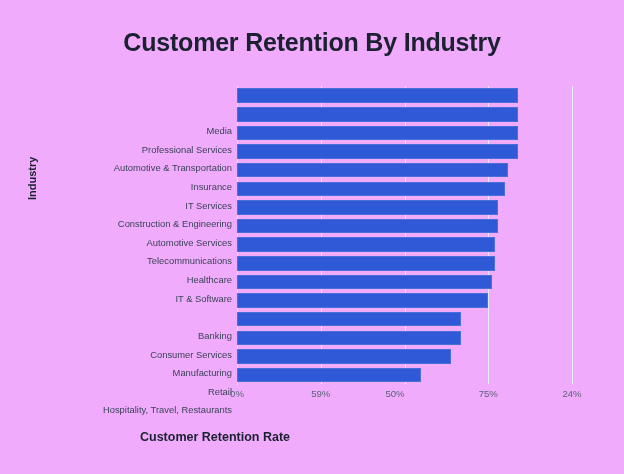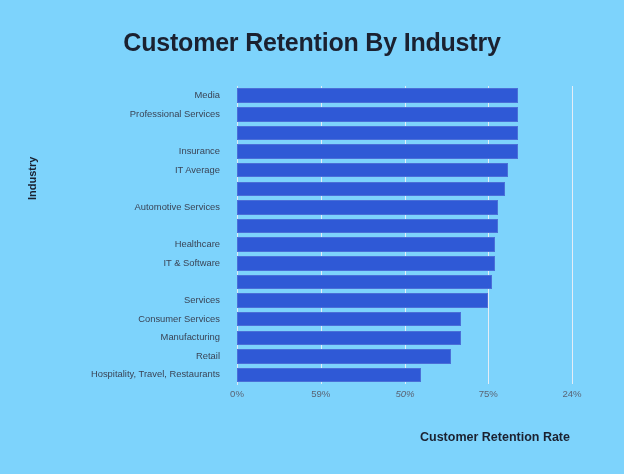--- a/index.html
+++ b/index.html
@@ -11,21 +11,21 @@
     height: 474px;
     background: #f2f7fd;
     font-family: "Liberation Sans", sans-serif;
     overflow: hidden;
     position: relative;
   }
 
   #chart-card {
     position: absolute;
     inset: 0;
-    background: #7dd3fc;
+    background: #f0abfc;
   }
 
   
   #chart-title {
     position: absolute;
     top: 28px;
     left: 0;
     width: 624px;
     text-align: center;
     font-size: 25px;
@@ -46,21 +46,21 @@
     transform: rotate(-90deg);
     transform-origin: left top;
     white-space: nowrap;
   }
 
   #x-axis-title {
     position: absolute;
     top: 430px;
     left: 140px;
     width: 430px;
-    text-align: right;
+    text-align: left;
     font-size: 12.5px;
     font-weight: bold;
     color: #1b2130;
   }
 
   
   #plot-area {
     position: absolute;
     left: 237px;
     top: 86px;
@@ -115,21 +115,22 @@
   }
 
   #cat-label-layer {
     position: absolute;
     left: 0;
     top: 86px;
     width: 624px;
     height: 298px;
   }
   #cat-label-layer .cat-label {
-    right: 404px;
+    right: 392px;
+    margin-top: 36px;
   }
 
   
   .tick-label {
     position: absolute;
     top: 388px;
     font-size: 9.6px;
     color: #5a6475;
     transform: translateX(-50%);
     white-space: nowrap;
@@ -201,35 +202,38 @@
         </div>
         <div class="bar-row" style="top: 279.375px; height: 18.625px;">
           <div class="bar" style="width: 184.25px; background: rgb(47, 89, 214); border-color: rgb(74, 111, 216);"></div>
         </div>
       </div>
   </div>
 
   <div id="cat-label-layer">
       <div class="cat-label" style="top: 0px; line-height: 18.625px; height: 18.625px;">Media</div>
       <div class="cat-label" style="top: 18.625px; line-height: 18.625px; height: 18.625px;">Professional Services</div>
+      <div class="cat-label" style="top: 37.25px; line-height: 18.625px; height: 18.625px;">Automotive &amp; Transportation</div>
       <div class="cat-label" style="top: 55.875px; line-height: 18.625px; height: 18.625px;">Insurance</div>
-      <div class="cat-label" style="top: 74.5px; line-height: 18.625px; height: 18.625px;">IT Average</div>
+      <div class="cat-label" style="top: 74.5px; line-height: 18.625px; height: 18.625px;">IT Services</div>
+      <div class="cat-label" style="top: 93.125px; line-height: 18.625px; height: 18.625px;">Construction &amp; Engineering</div>
       <div class="cat-label" style="top: 111.75px; line-height: 18.625px; height: 18.625px;">Automotive Services</div>
+      <div class="cat-label" style="top: 130.375px; line-height: 18.625px; height: 18.625px;">Telecommunications</div>
       <div class="cat-label" style="top: 149px; line-height: 18.625px; height: 18.625px;">Healthcare</div>
       <div class="cat-label" style="top: 167.625px; line-height: 18.625px; height: 18.625px;">IT &amp; Software</div>
-      <div class="cat-label" style="top: 204.875px; line-height: 18.625px; height: 18.625px;">Services</div>
+      <div class="cat-label" style="top: 204.875px; line-height: 18.625px; height: 18.625px;">Banking</div>
       <div class="cat-label" style="top: 223.5px; line-height: 18.625px; height: 18.625px;">Consumer Services</div>
       <div class="cat-label" style="top: 242.125px; line-height: 18.625px; height: 18.625px;">Manufacturing</div>
       <div class="cat-label" style="top: 260.75px; line-height: 18.625px; height: 18.625px;">Retail</div>
       <div class="cat-label" style="top: 279.375px; line-height: 18.625px; height: 18.625px;">Hospitality, Travel, Restaurants</div>
     </div>
 
   <div id="xticks">
       <div class="tick-label" style="left: 237px;">0%</div>
       <div class="tick-label" style="left: 320.75px;">59%</div>
-      <div class="tick-label" style="left: 405px; font-style: italic;">50%</div>
+      <div class="tick-label" style="left: 395px;">50%</div>
       <div class="tick-label" style="left: 488.25px;">75%</div>
       <div class="tick-label" style="left: 572px;">24%</div>
     </div>
 
   <div id="x-axis-title">Customer Retention Rate</div>
 
 </div>
 
 </body></html>

